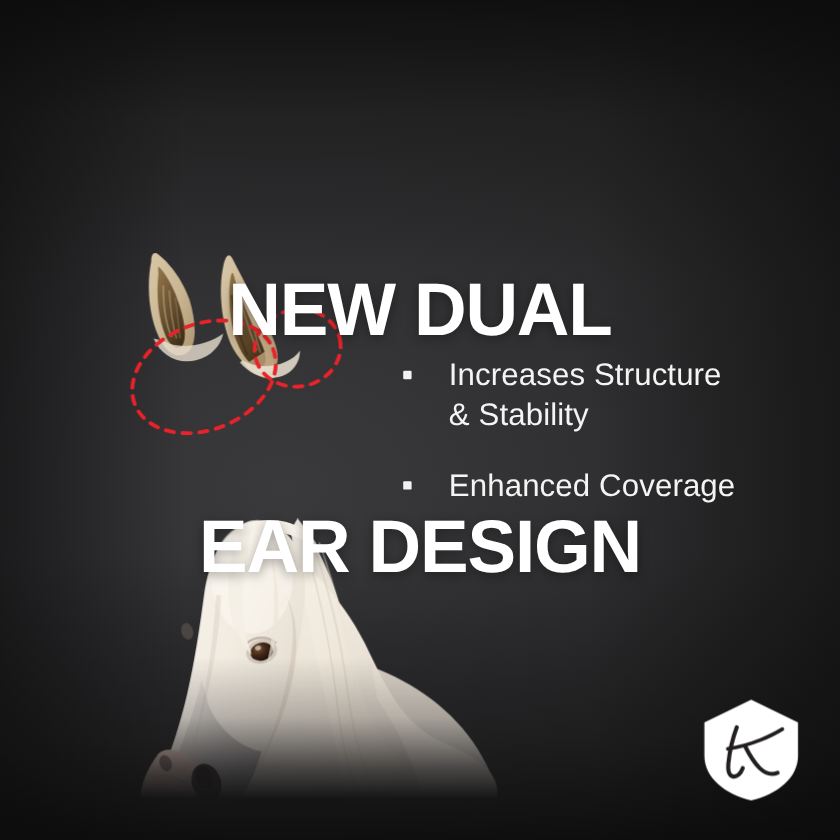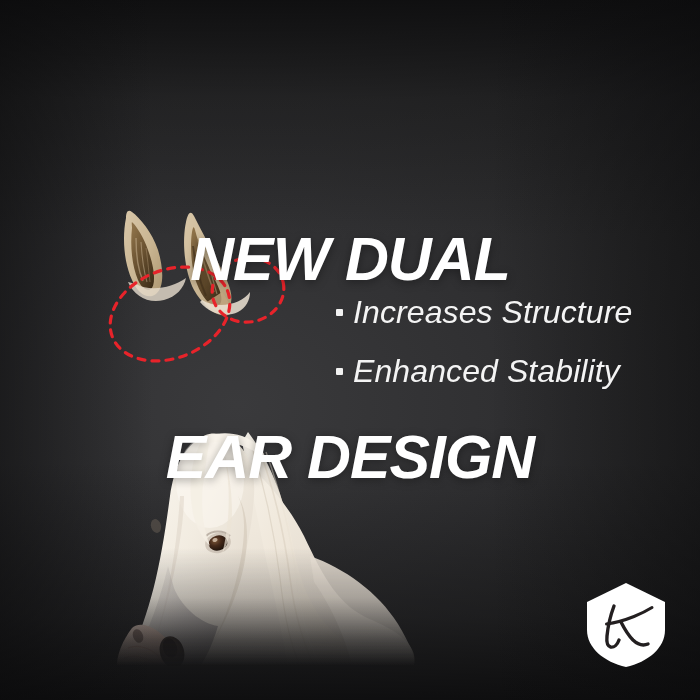--- a/index.html
+++ b/index.html
@@ -5,21 +5,20 @@
 <style>
   html,body{margin:0;padding:0;background:#1b1b1d;}
   *{box-sizing:border-box;}
 
   .stage{
     position:relative;
     width:700px;height:700px;
     overflow:hidden;
     font-family:"Liberation Sans","DejaVu Sans",sans-serif;
     background:#14532d;
-    font-style:italic;
   }
 
   
   .bg-base{
     position:absolute;inset:0;
     background:
       radial-gradient(125% 95% at 34% 58%, #3a3a3c 0%, #303032 30%, #272728 55%, #1e1e20 78%, #171718 100%);
   }
   .bg-vert{
     position:absolute;inset:0;
@@ -56,24 +55,25 @@
   .bullet-row{
     display:flex;align-items:flex-start;
   }
   .bullet-marker{
     width:7px;height:7px;background:#f2f2f2;
     margin-top:13px;margin-right:10px;flex:0 0 auto;
     border-radius:1px;
   }
   .bullet-text{
     color:#f4f4f4;
-    font-size:32px;
+    font-size:26px;
     line-height:33px;
     font-weight:400;
     letter-spacing:0.1px;
+    margin-left:21px;
   }
 
   
   .horse-wrap{
     position:absolute;left:52px;top:196px;width:370px;height:470px;
   }
   .horse-wrap svg{display:block;width:100%;height:100%;}
 
   
   .badge{
@@ -296,26 +296,30 @@
     <span class="ln">EAR DESIGN</span>
   </h1>
 
   <div class="bullets">
 
     <div class="bullet-block">
       <div class="bullet-row">
         <span class="bullet-marker"></span>
         <span class="bullet-text">Increases Structure</span>
       </div>
+      <div class="bullet-row">
+        <span class="bullet-marker" style="visibility:hidden"></span>
+        <span class="bullet-text">&amp; Stability</span>
+      </div>
     </div>
 
     <div class="bullet-block">
       <div class="bullet-row">
         <span class="bullet-marker"></span>
-        <span class="bullet-text">Enhanced Stability</span>
+        <span class="bullet-text">Enhanced Coverage</span>
       </div>
     </div>
 
   </div>
 
   <div class="badge">
     <svg viewBox="0 0 84 86" xmlns="http://www.w3.org/2000/svg">
       <path d="M42 1 L81 20 L81 48 C81 66, 64 80, 42 85 C20 80, 3 66, 3 48 L3 20 Z" fill="#ffffff"></path>
       <g fill="none" stroke="#231f20" stroke-linecap="round" stroke-linejoin="round">
         <path d="M30 24 C 27 32, 24 44, 23 54 C 22.4 60, 23.6 64.2, 26.6 65

